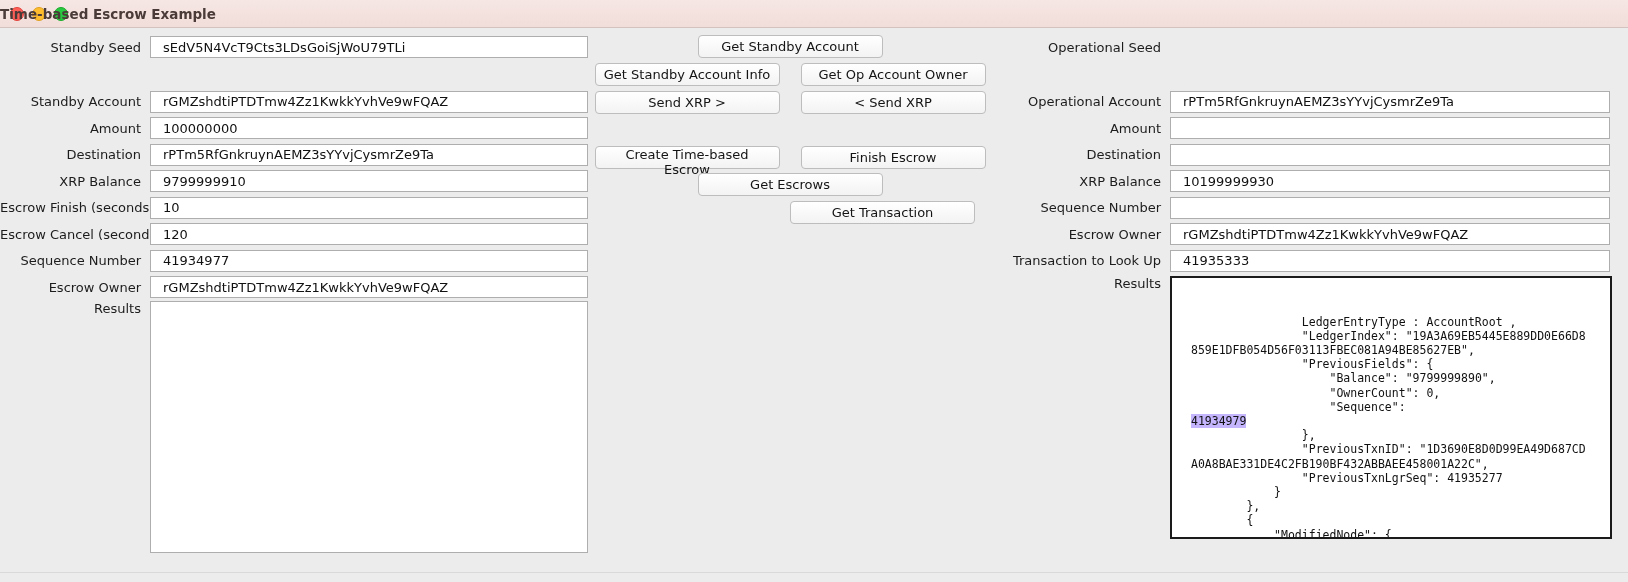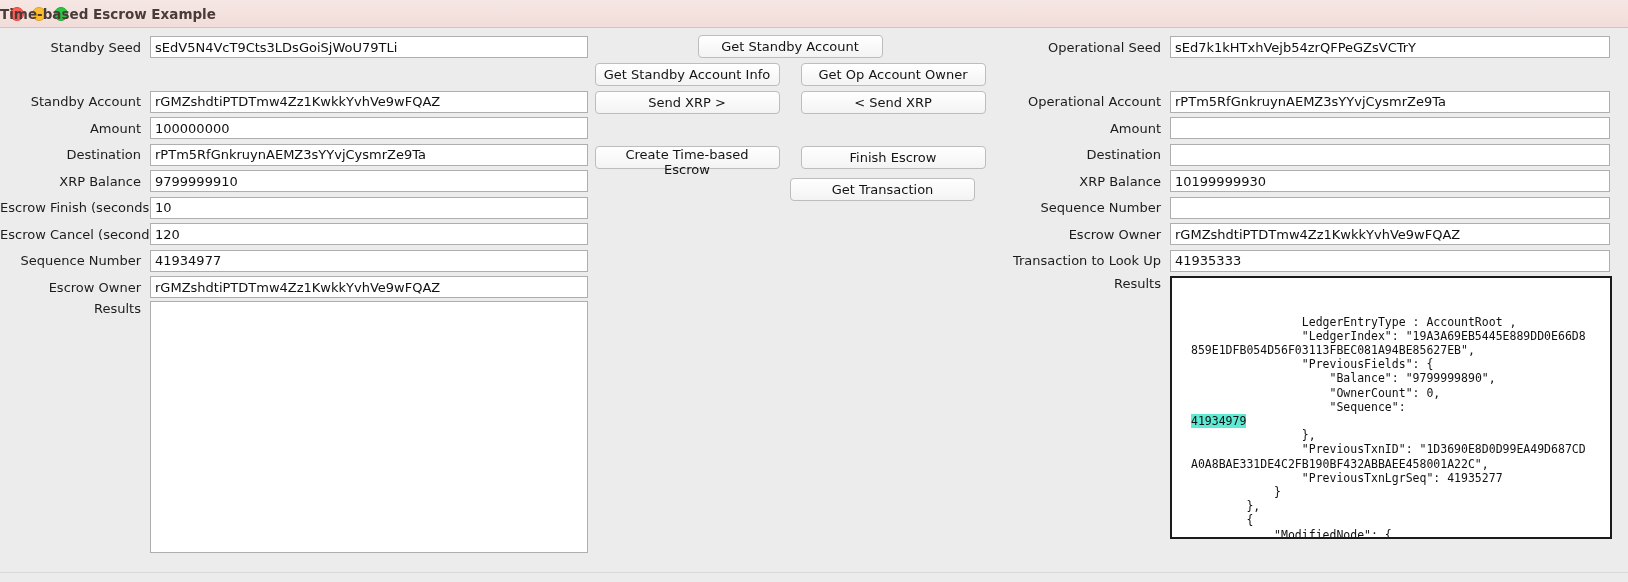--- a/index.html
+++ b/index.html
@@ -107,21 +107,21 @@
     color: #1c1c1c;
     box-sizing: border-box;
     white-space: nowrap;
   }
   input.txt {
     font-family: "DejaVu Sans", sans-serif;
     font-size: 13px;
     height: 22px;
     border: 1px solid #aeaeae;
     background: #ffffff;
-    padding: 1px 4px;
+    padding: 1px 12px;
     box-sizing: border-box;
     color: #111;
     border-radius: 0;
     outline: none;
   }
   .col-left input.txt { width: 438px; }
   .col-right input.txt { width: 440px; }
 
   
   .btn-row {
@@ -172,21 +172,21 @@
     position: relative;
     font-family: "DejaVu Sans Mono", monospace;
     font-size: 11.5px;
     line-height: 14.2px;
     color: #111;
     padding: 0 19px;
     white-space: pre-wrap;
     word-break: break-all;
   }
   .results-right .hl {
-    background: #5eead4;
+    background: #c4b5fd;
     margin-top: 21px;
   }
   .clip-top {
     position: absolute;
     top: 0; left: 0; right: 0;
     height: 4px;
     background: #fff;
     z-index: 2;
   }
   .res-text {
@@ -293,33 +293,33 @@
       </div>
 
       <div style="height:27px"></div>
 
       <div class="btn-row">
         <button class="btn">Create Time-based Escrow</button>
         <button class="btn">Finish Escrow</button>
       </div>
 
       <div class="btn-row">
+        <button class="btn">Get Escrows</button>
       </div>
 
       <div class="btn-row" style="justify-content:flex-end;padding-right:5px">
         <button class="btn">Get Transaction</button>
       </div>
 
     </div>
 
     <div class="col-right">
 
       <div class="row">
         <div class="lbl-r">Operational Seed</div>
-        <input class="txt" type="text" value="sEd7k1kHTxhVejb54zrQFPeGZsVCTrY" style="">
       </div>
 
       <div style="height:28px"></div>
 
       <div class="row">
         <div class="lbl-r">Operational Account</div>
         <input class="txt" type="text" value="rPTm5RfGnkruynAEMZ3sYYvjCysmrZe9Ta" style="">
       </div>
 
       <div class="row">

